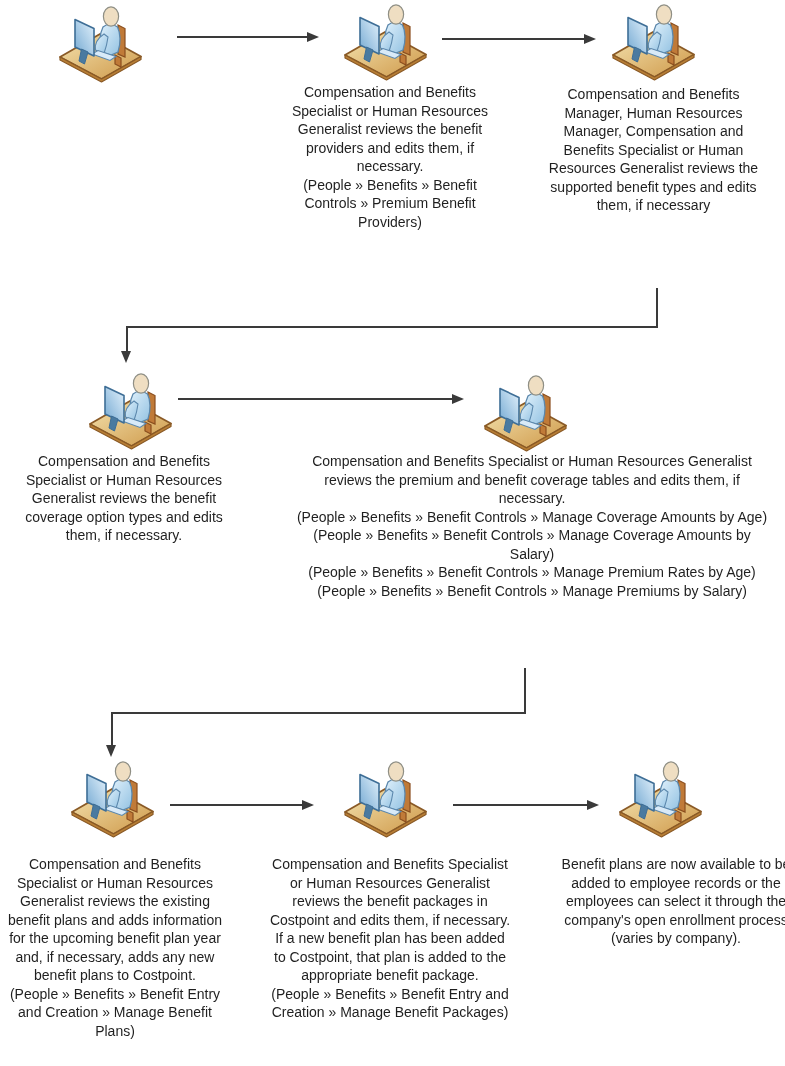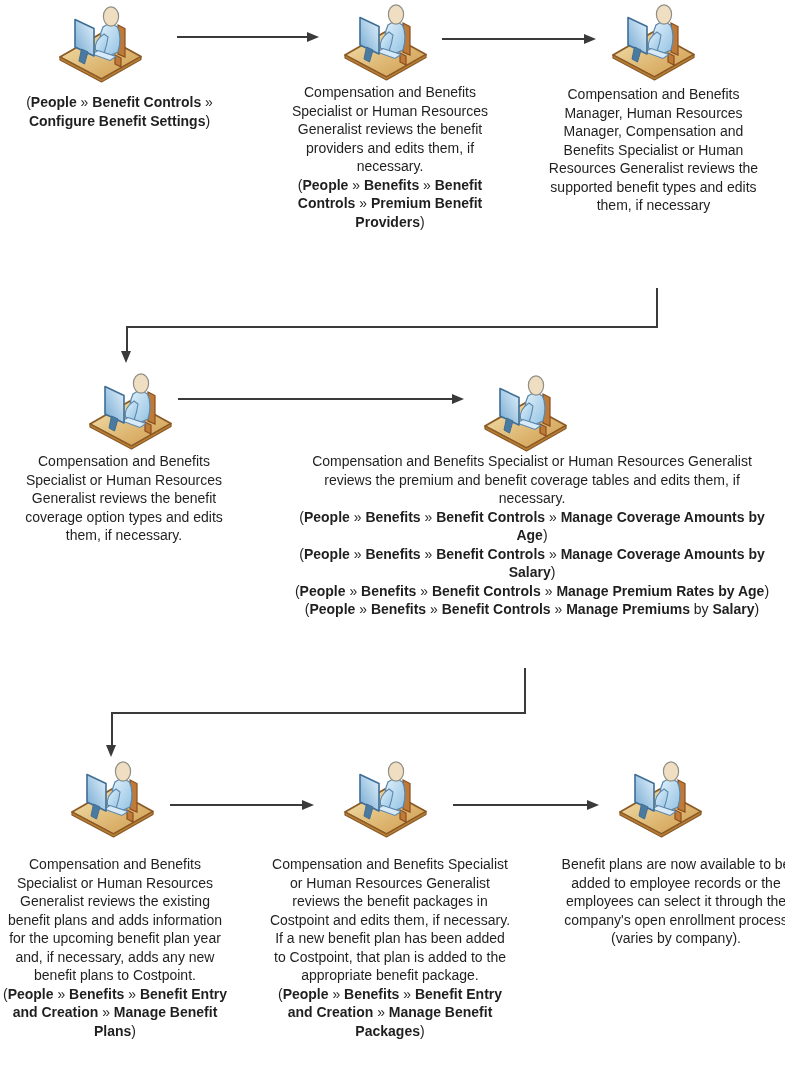--- a/index.html
+++ b/index.html
@@ -15,21 +15,21 @@
   .i1{left:55px;top:5px}.i2{left:340px;top:3px}.i3{left:608px;top:3px}
   .i4{left:85px;top:372px}.i5{left:480px;top:374px}
   .i6{left:67px;top:760px}.i7{left:340px;top:760px}.i8{left:615px;top:760px}
   
   .steptext{
     position:absolute;text-align:center;
     font-size:14px;line-height:18.5px;color:var(--text,#1f1f1f);
   }
   .steptext .desc{display:block;}
   .steptext .path{display:block;}
-  .steptext .path b{font-weight:bold;margin-top:16px;}
+  .steptext .path b{font-weight:normal;margin-top:16px;}
   .t1{left:2px;top:93px;width:235px}
   .t2{left:282px;top:83px;width:216px}
   .t3{left:546px;top:85px;width:215px}
   .t4{left:10px;top:452px;width:228px}
   .t5{left:292px;top:452px;width:480px}
   .t6{left:0px;top:855px;width:230px}
   .t7{left:268px;top:855px;width:244px}
   .t8{left:558px;top:855px;width:236px}
   
   .hline{position:absolute;height:0;border-top:2px solid var(--line,#3a3a3a);}
@@ -116,21 +116,20 @@
     <path d="M26.5 44 L33 47 L29.5 59 L24 56 Z" fill="var(--c-stand)" stroke="var(--c-screen-outline)" stroke-width="1"></path>
   </svg>
 </div>
 
 <div class="hline a1l"></div>
 <div class="head-r a1h"></div>
 <div class="hline a2l"></div>
 <div class="head-r a2h"></div>
 
 <div class="steptext t1">
-  <span class="paths"><span class="path">(<b>People</b> » <b>Benefit Controls</b> » <b>Configure Benefit Settings</b>)</span></span>
 </div>
 <div class="steptext t2">
   <span class="desc">Compensation and Benefits Specialist or Human Resources Generalist reviews the benefit providers and edits them, if necessary.</span>
   <span class="paths"><span class="path">(<b>People</b> » <b>Benefits</b> » <b>Benefit Controls</b> » <b>Premium Benefit Providers</b>)</span></span>
 </div>
 <div class="steptext t3">
   <span class="desc">Compensation and Benefits Manager, Human Resources Manager, Compensation and Benefits Specialist or Human Resources Generalist reviews the supported benefit types and edits them, if necessary</span>
 </div>
 
 <div class="vline c1v1"></div>

